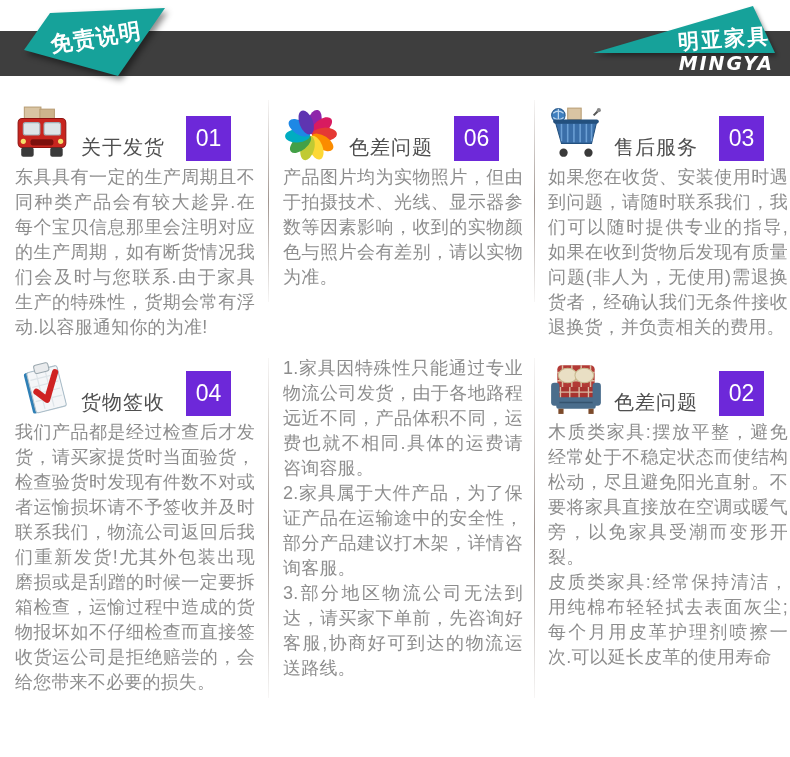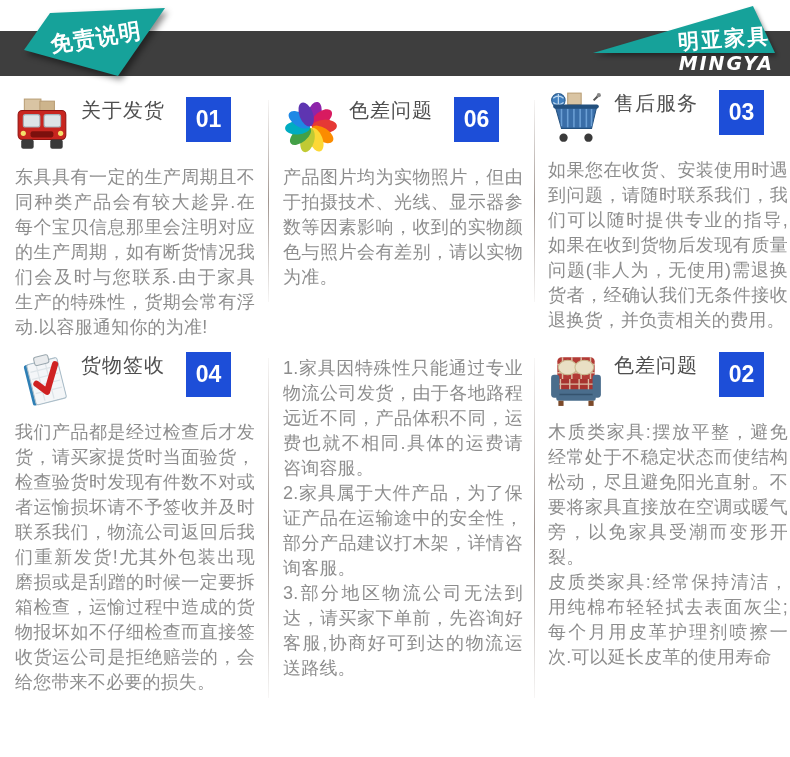--- a/index.html
+++ b/index.html
@@ -20,31 +20,31 @@
   .brand-name { position:absolute; right:20px; top:25px; color:#fff;
     font-size:21px; font-weight:bold; letter-spacing:2px; transform: rotate(-4deg); }
   .brand-logo { position:absolute; right:16px; top:52px; color:#fff;
     font-size:19px; font-weight:bold; font-style:italic; letter-spacing:2px;
     text-transform:uppercase; font-family:"DejaVu Sans", sans-serif;margin-left:12px; }
 
   
   .section { position:absolute; width:240px; }
   .sec-1 { left:15px;  top:97px; }
   .sec-2 { left:283px; top:97px; }
-  .sec-3 { left:548px; top:90px; }
+  .sec-3 { left:548px; top:97px; }
   .sec-4 { left:15px;  top:352px; }
   .sec-5 { left:283px; top:352px; }
   .sec-6 { left:548px; top:352px; }
 
-  .sec-header { display:flex; align-items:flex-start; height:64px; }
+  .sec-header { display:flex; align-items:flex-end; height:64px; }
   .sec-icon { width:56px; height:56px; flex:0 0 56px; }
   .sec-icon svg { width:56px; height:56px; display:block; }
   .sec-title { margin-left:10px; font-size:20px; color:#4f4f4f; letter-spacing:1px; white-space:nowrap; }
   .sec-badge { margin-left:auto; margin-right:24px; width:45px; height:45px;
-    background:#1d4ed8; color:#ffffff; font-size:23px; font-weight:bold;
+    background:#6d28d9; color:#ffffff; font-size:23px; font-weight:normal;
     display:flex; align-items:center; justify-content:center; }
 
   .sec-body { margin-top:4px; font-size:18px; line-height:25px; color:#8d8d8d;
     text-align:justify; letter-spacing:0.2px; }
   .sec-body p { margin:0; }
 
   
   .vdiv { position:absolute; width:1px;
     background: linear-gradient(to bottom, rgba(183,172,166,0.1), rgba(150,138,132,0.9) 50%, rgba(183,172,166,0.1)); }
   .vdiv-r1c1 { left:268px; top:100px; height:202px; }

